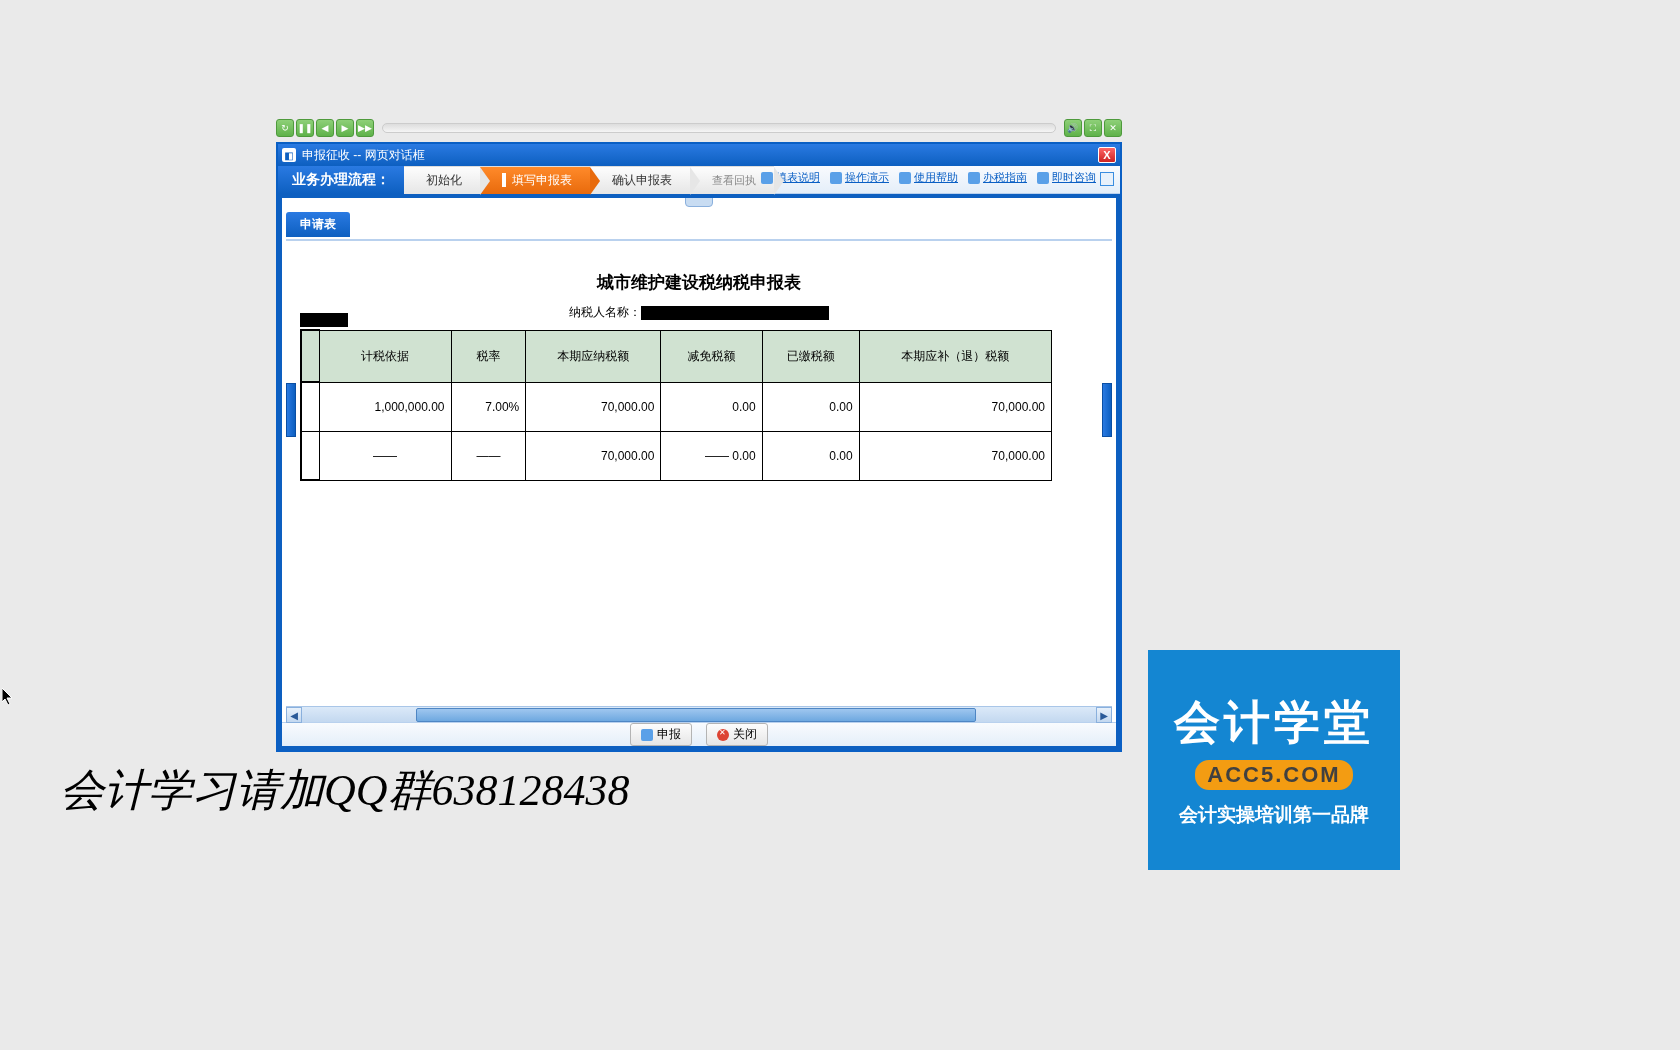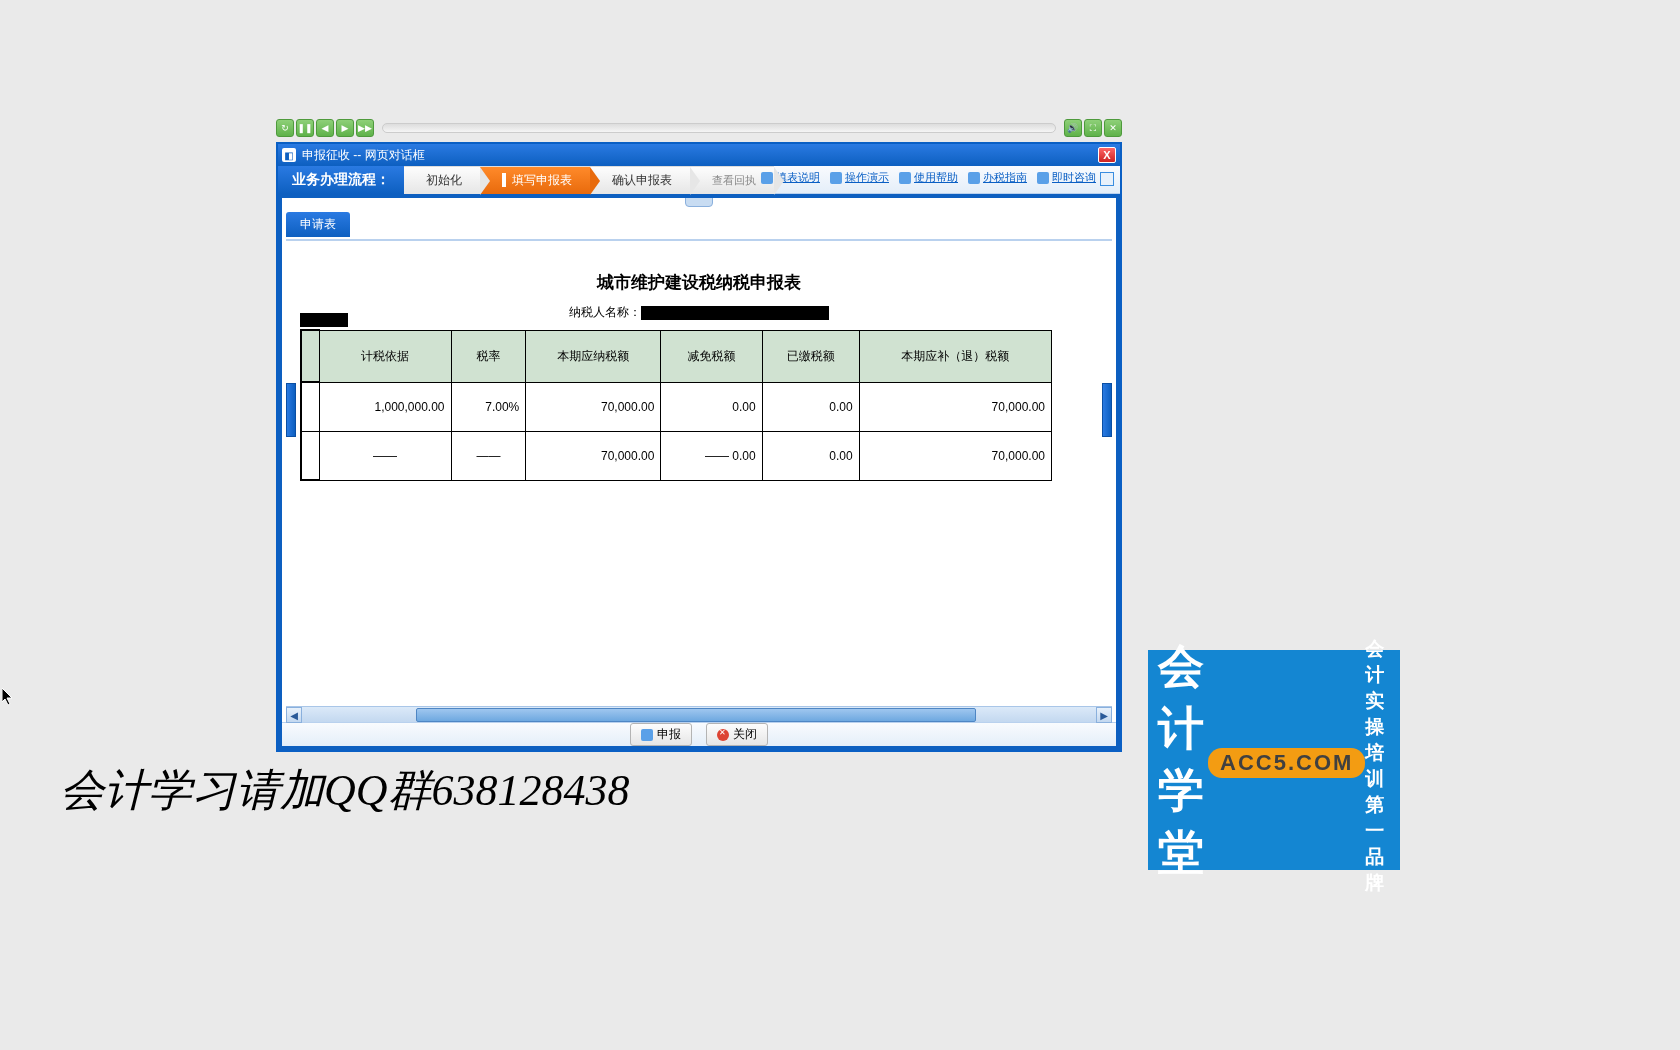--- a/index.html
+++ b/index.html
@@ -153,20 +153,21 @@
 .notch {
   position:absolute; top:-1px; left:50%; transform:translateX(-50%);
   width:28px;height:10px;
   background:#c8dcf2;
   border:1px solid #8ab0dd;
   border-radius:0 0 4px 4px;
   z-index:2;
 }
 .tab-strip {
   padding: 14px 0 0 4px;
+  font-weight: bold;
 }
 .tab {
   display:inline-block;
   background:linear-gradient(#2a7ae2,#0d5fc0);
   color:#fff;
   padding:4px 14px;
   font-size:12px;
   border-radius:3px 3px 0 0;
 }
 .hr-line {
@@ -275,21 +276,21 @@
   font-size:44px;
   color:#000;
   font-style:italic;
 }
 .brand-box {
   position:absolute;
   right:280px; bottom:180px;
   width:252px; height:220px;
   background:#1486d2;
   color:#fff;
-  display:flex;flex-direction:row;align-items:center;justify-content:center;
+  display:flex;flex-direction:column;align-items:center;justify-content:center;
   padding:10px;
 }
 .brand-box .b1{font-size:46px;font-weight:bold;letter-spacing:4px;}
 .brand-box .b2{
   background:#f39c12;color:#404040;
   padding:2px 12px;border-radius:14px;
   font-size:22px;font-weight:bold;margin-top:6px;
   letter-spacing:2px;
 }
 .brand-box .b3{font-size:19px;margin-top:12px;font-weight:bold;}

